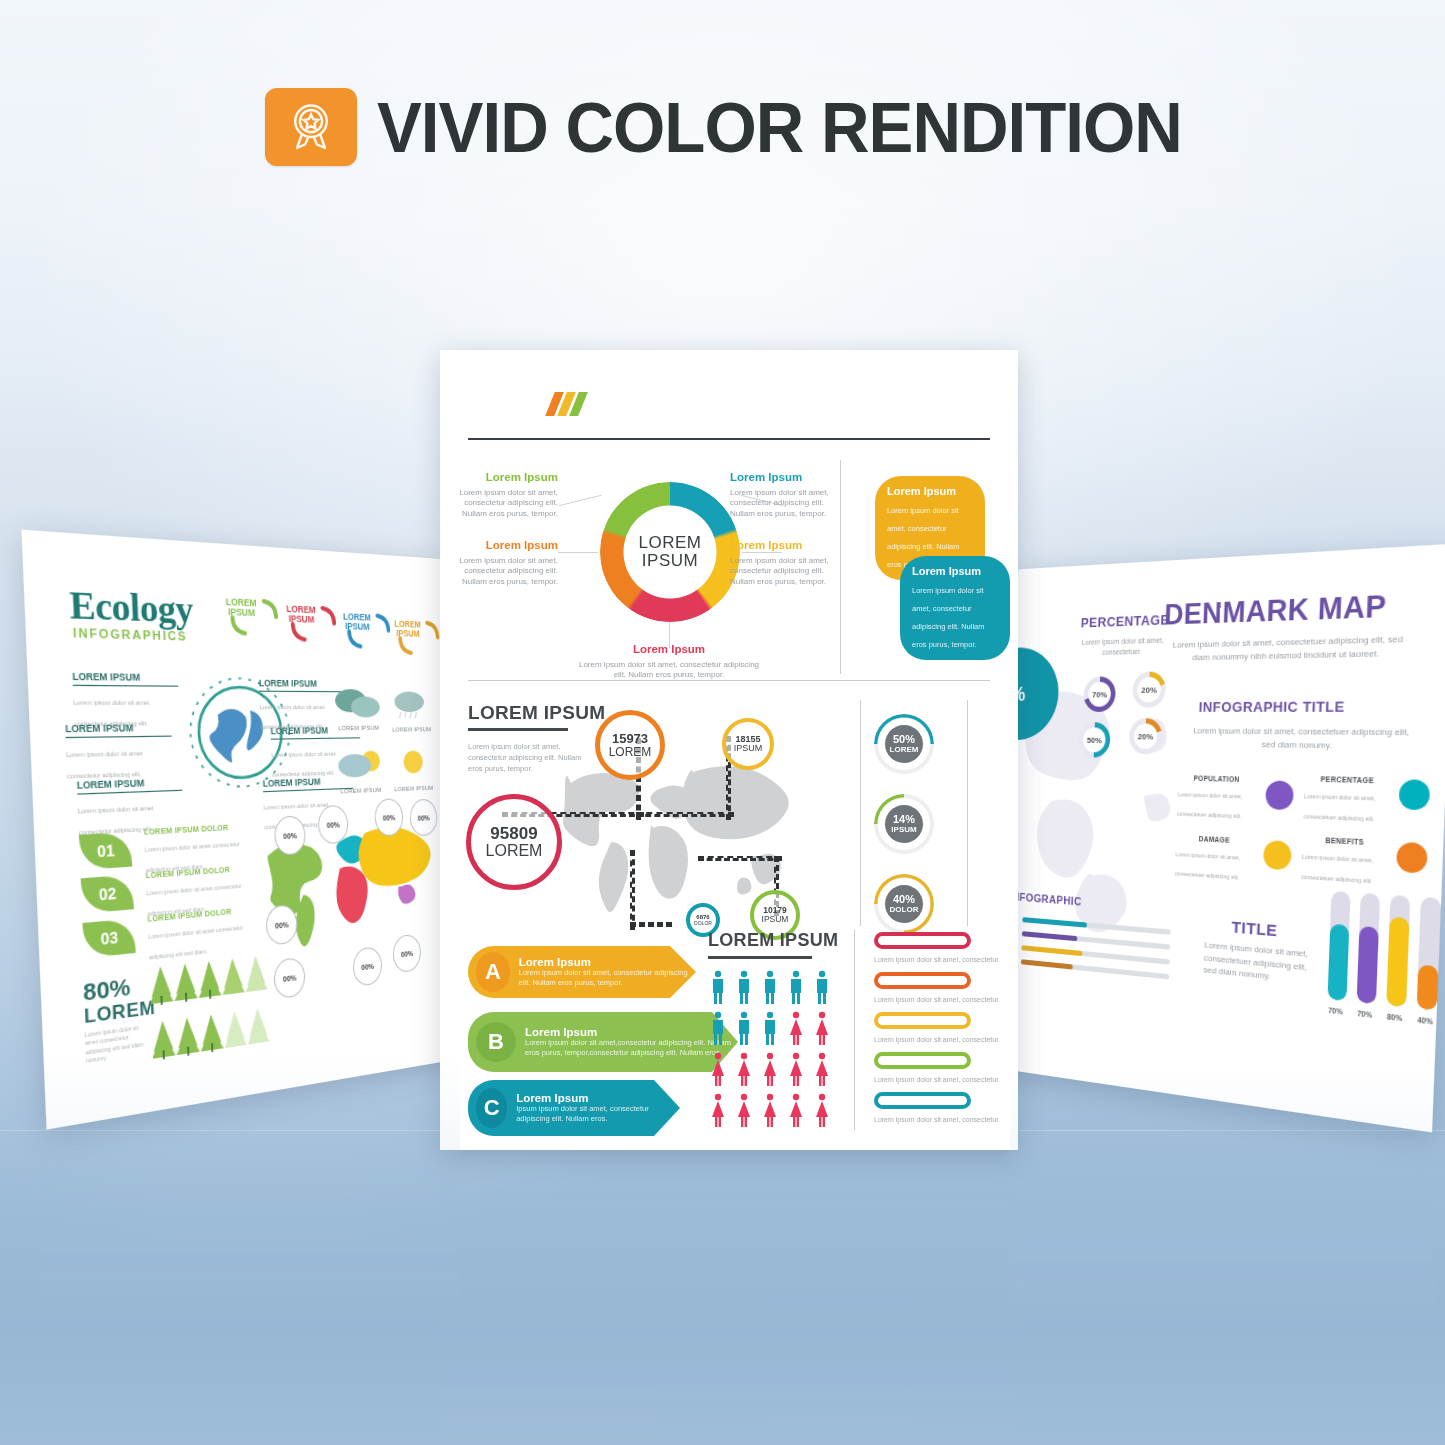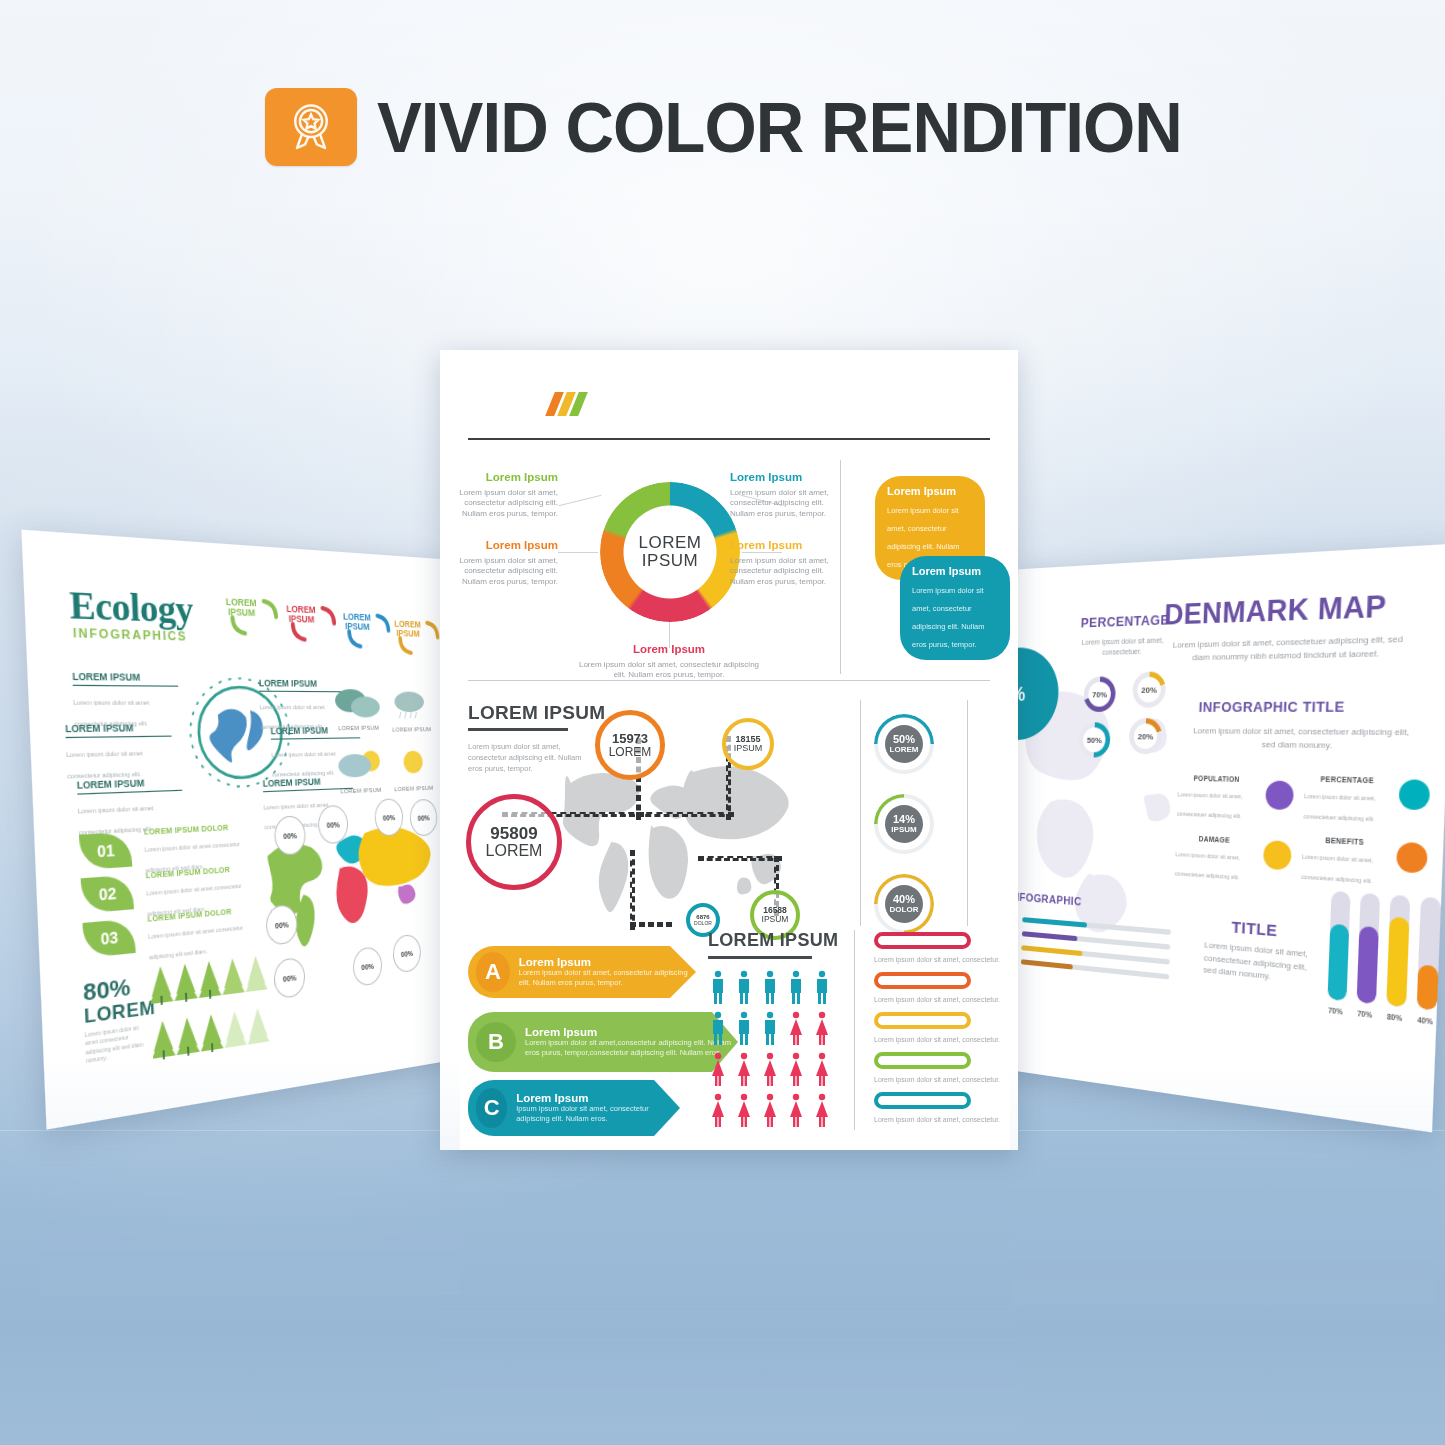--- a/index.html
+++ b/index.html
@@ -552,21 +552,21 @@
     </div>
     <div class="ring" style="left:26px;top:444px;width:96px;height:96px;border:5px solid #d62f52;font-size:17px">
       <span>95809</span>
       <span style="font-weight:normal;font-size:16px">LOREM</span>
     </div>
     <div class="ring" style="left:246px;top:553px;width:34px;height:34px;border:4px solid #139bb0;font-size:6px">
       <span>6876</span>
       <span style="font-weight:normal;font-size:5px">DOLOR</span>
     </div>
     <div class="ring" style="left:310px;top:540px;width:50px;height:50px;border:4px solid #86c03c;font-size:8.5px">
-      <span>16588</span>
+      <span>10179</span>
       <span style="font-weight:normal;font-size:8.5px">IPSUM</span>
     </div>
 
     <div class="vline" style="left:420px;top:350px;height:226px"></div>
     <div class="vline" style="left:527px;top:350px;height:226px"></div>
 
     <div class="pring" style="left:434px;top:364px">
       <div class="track"></div>
       <div class="arc" style="background:conic-gradient(from -90deg,#17a0b5 0 180deg,transparent 180deg 360deg);
            -webkit-mask:radial-gradient(circle,transparent 0 26px,#000 27px);mask:radial-gradient(circle,transparent 0 26px,#000 27px)"></div>

